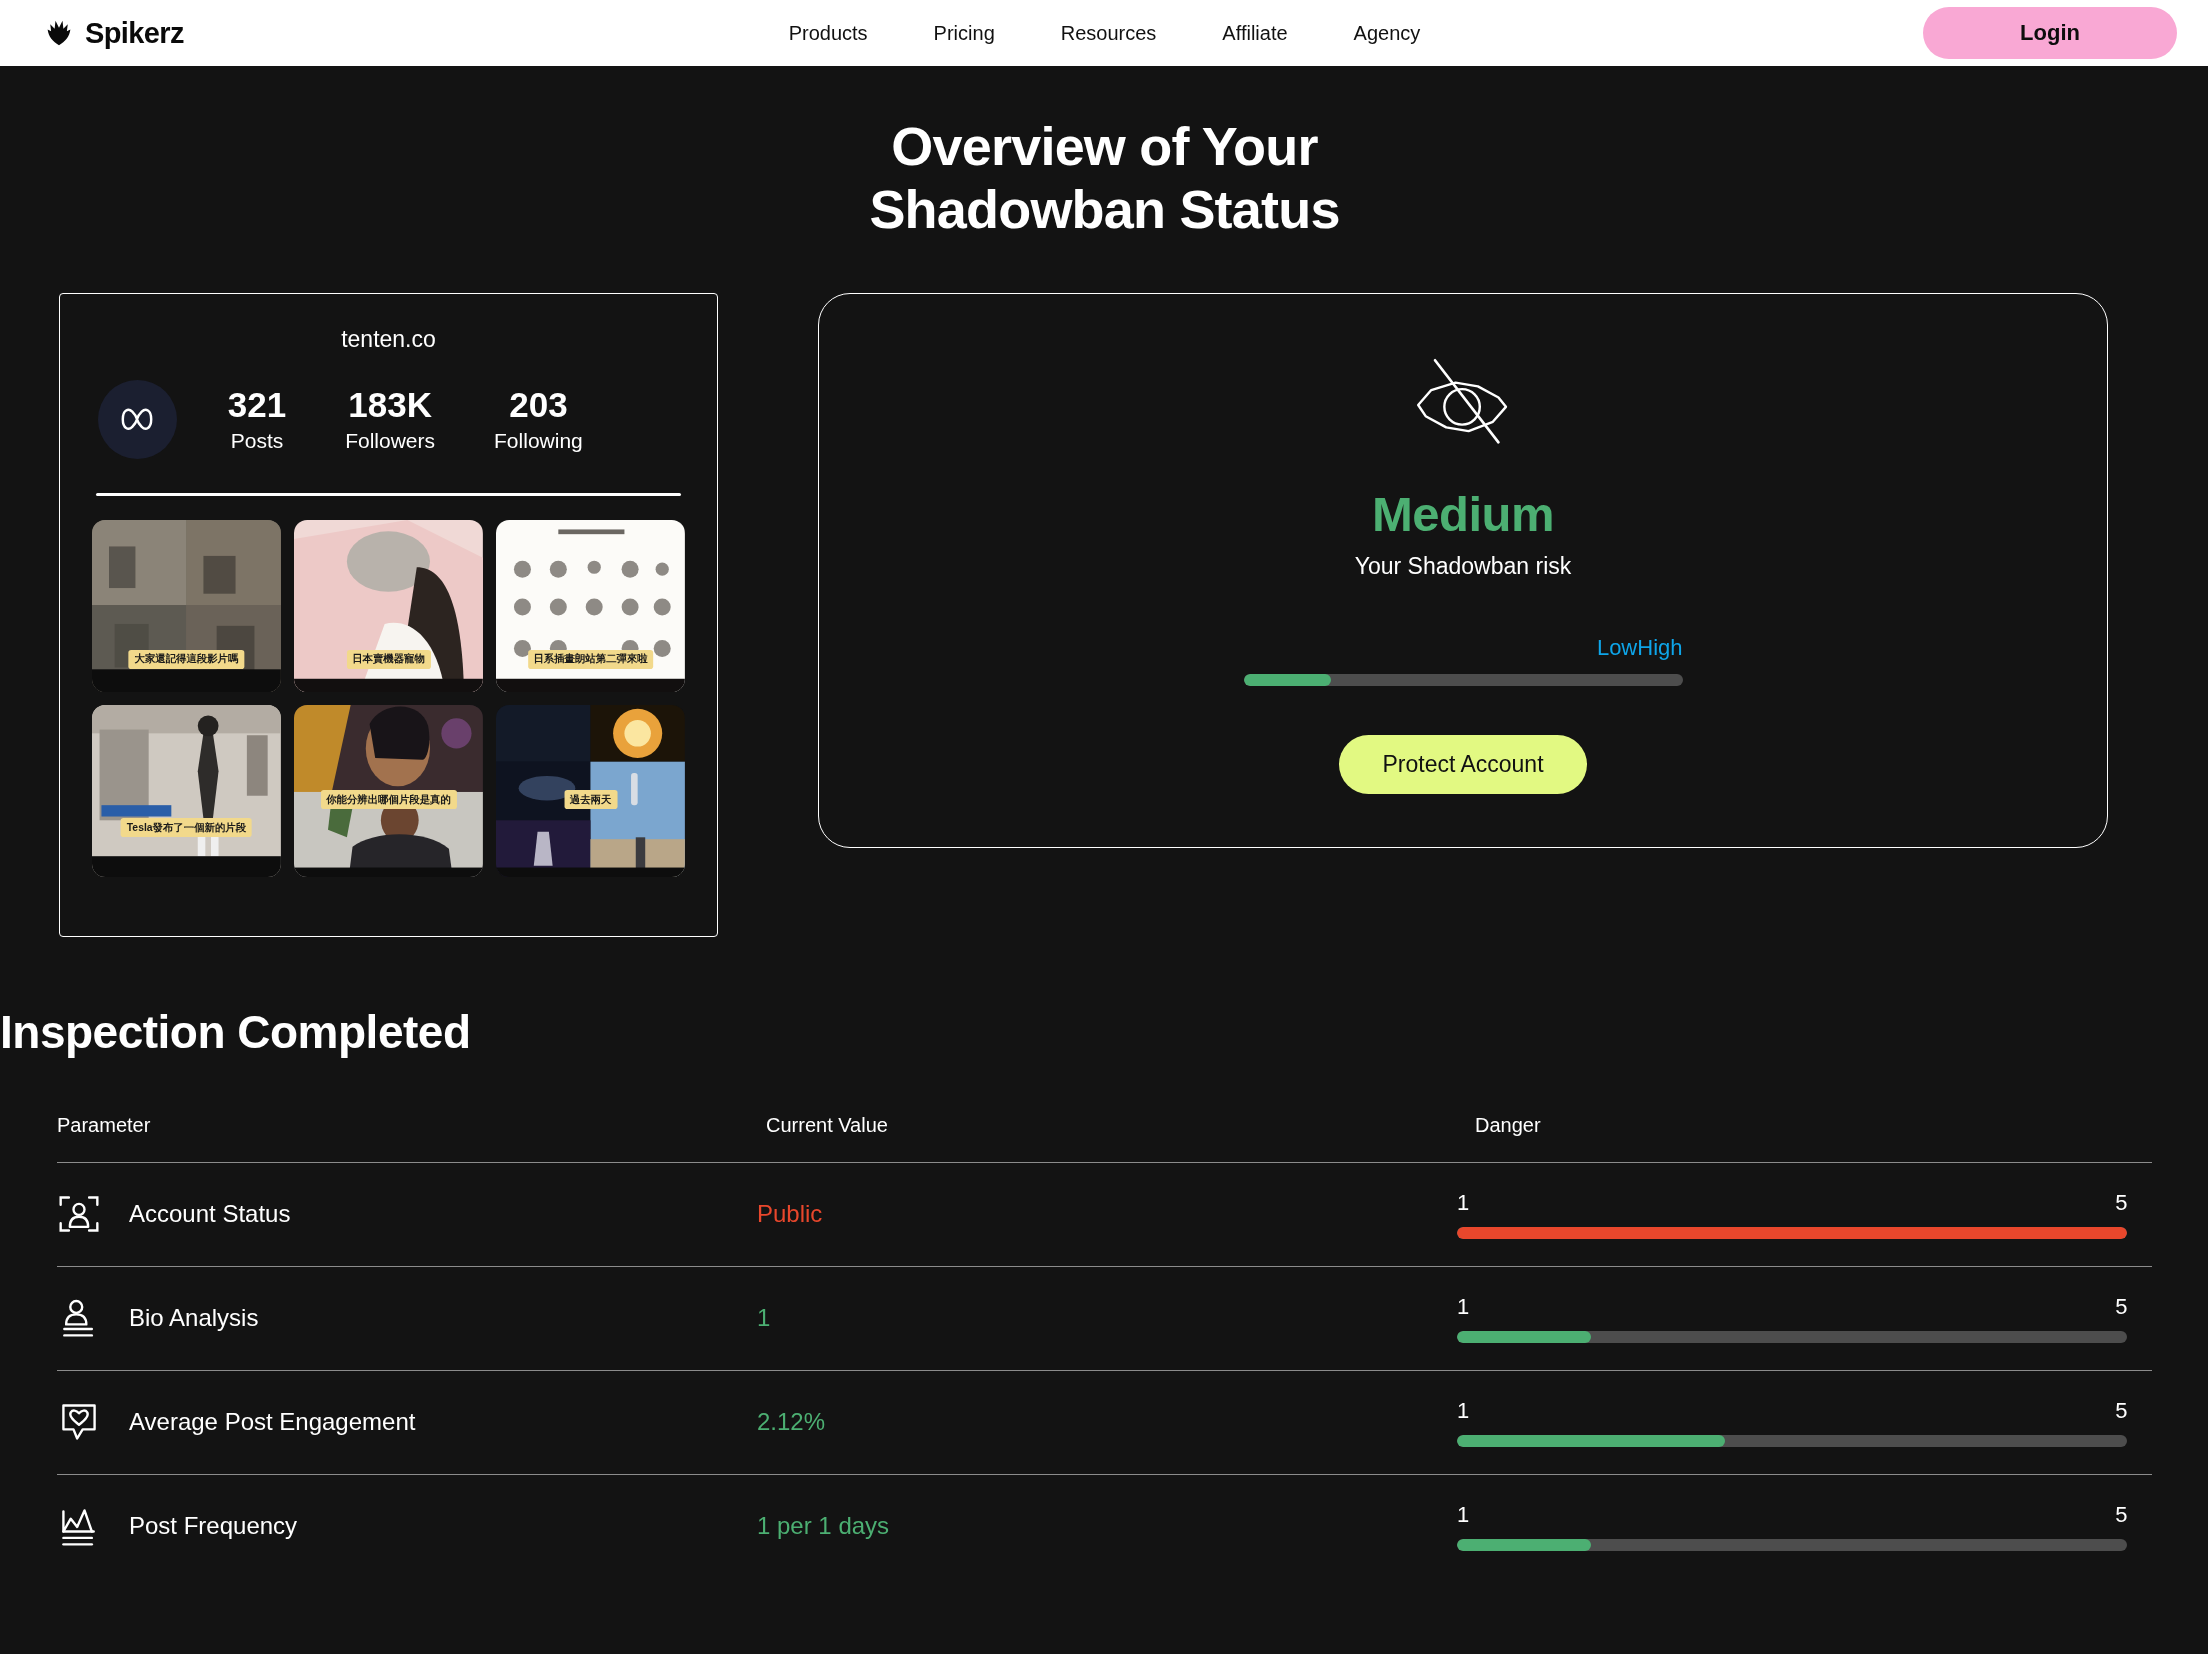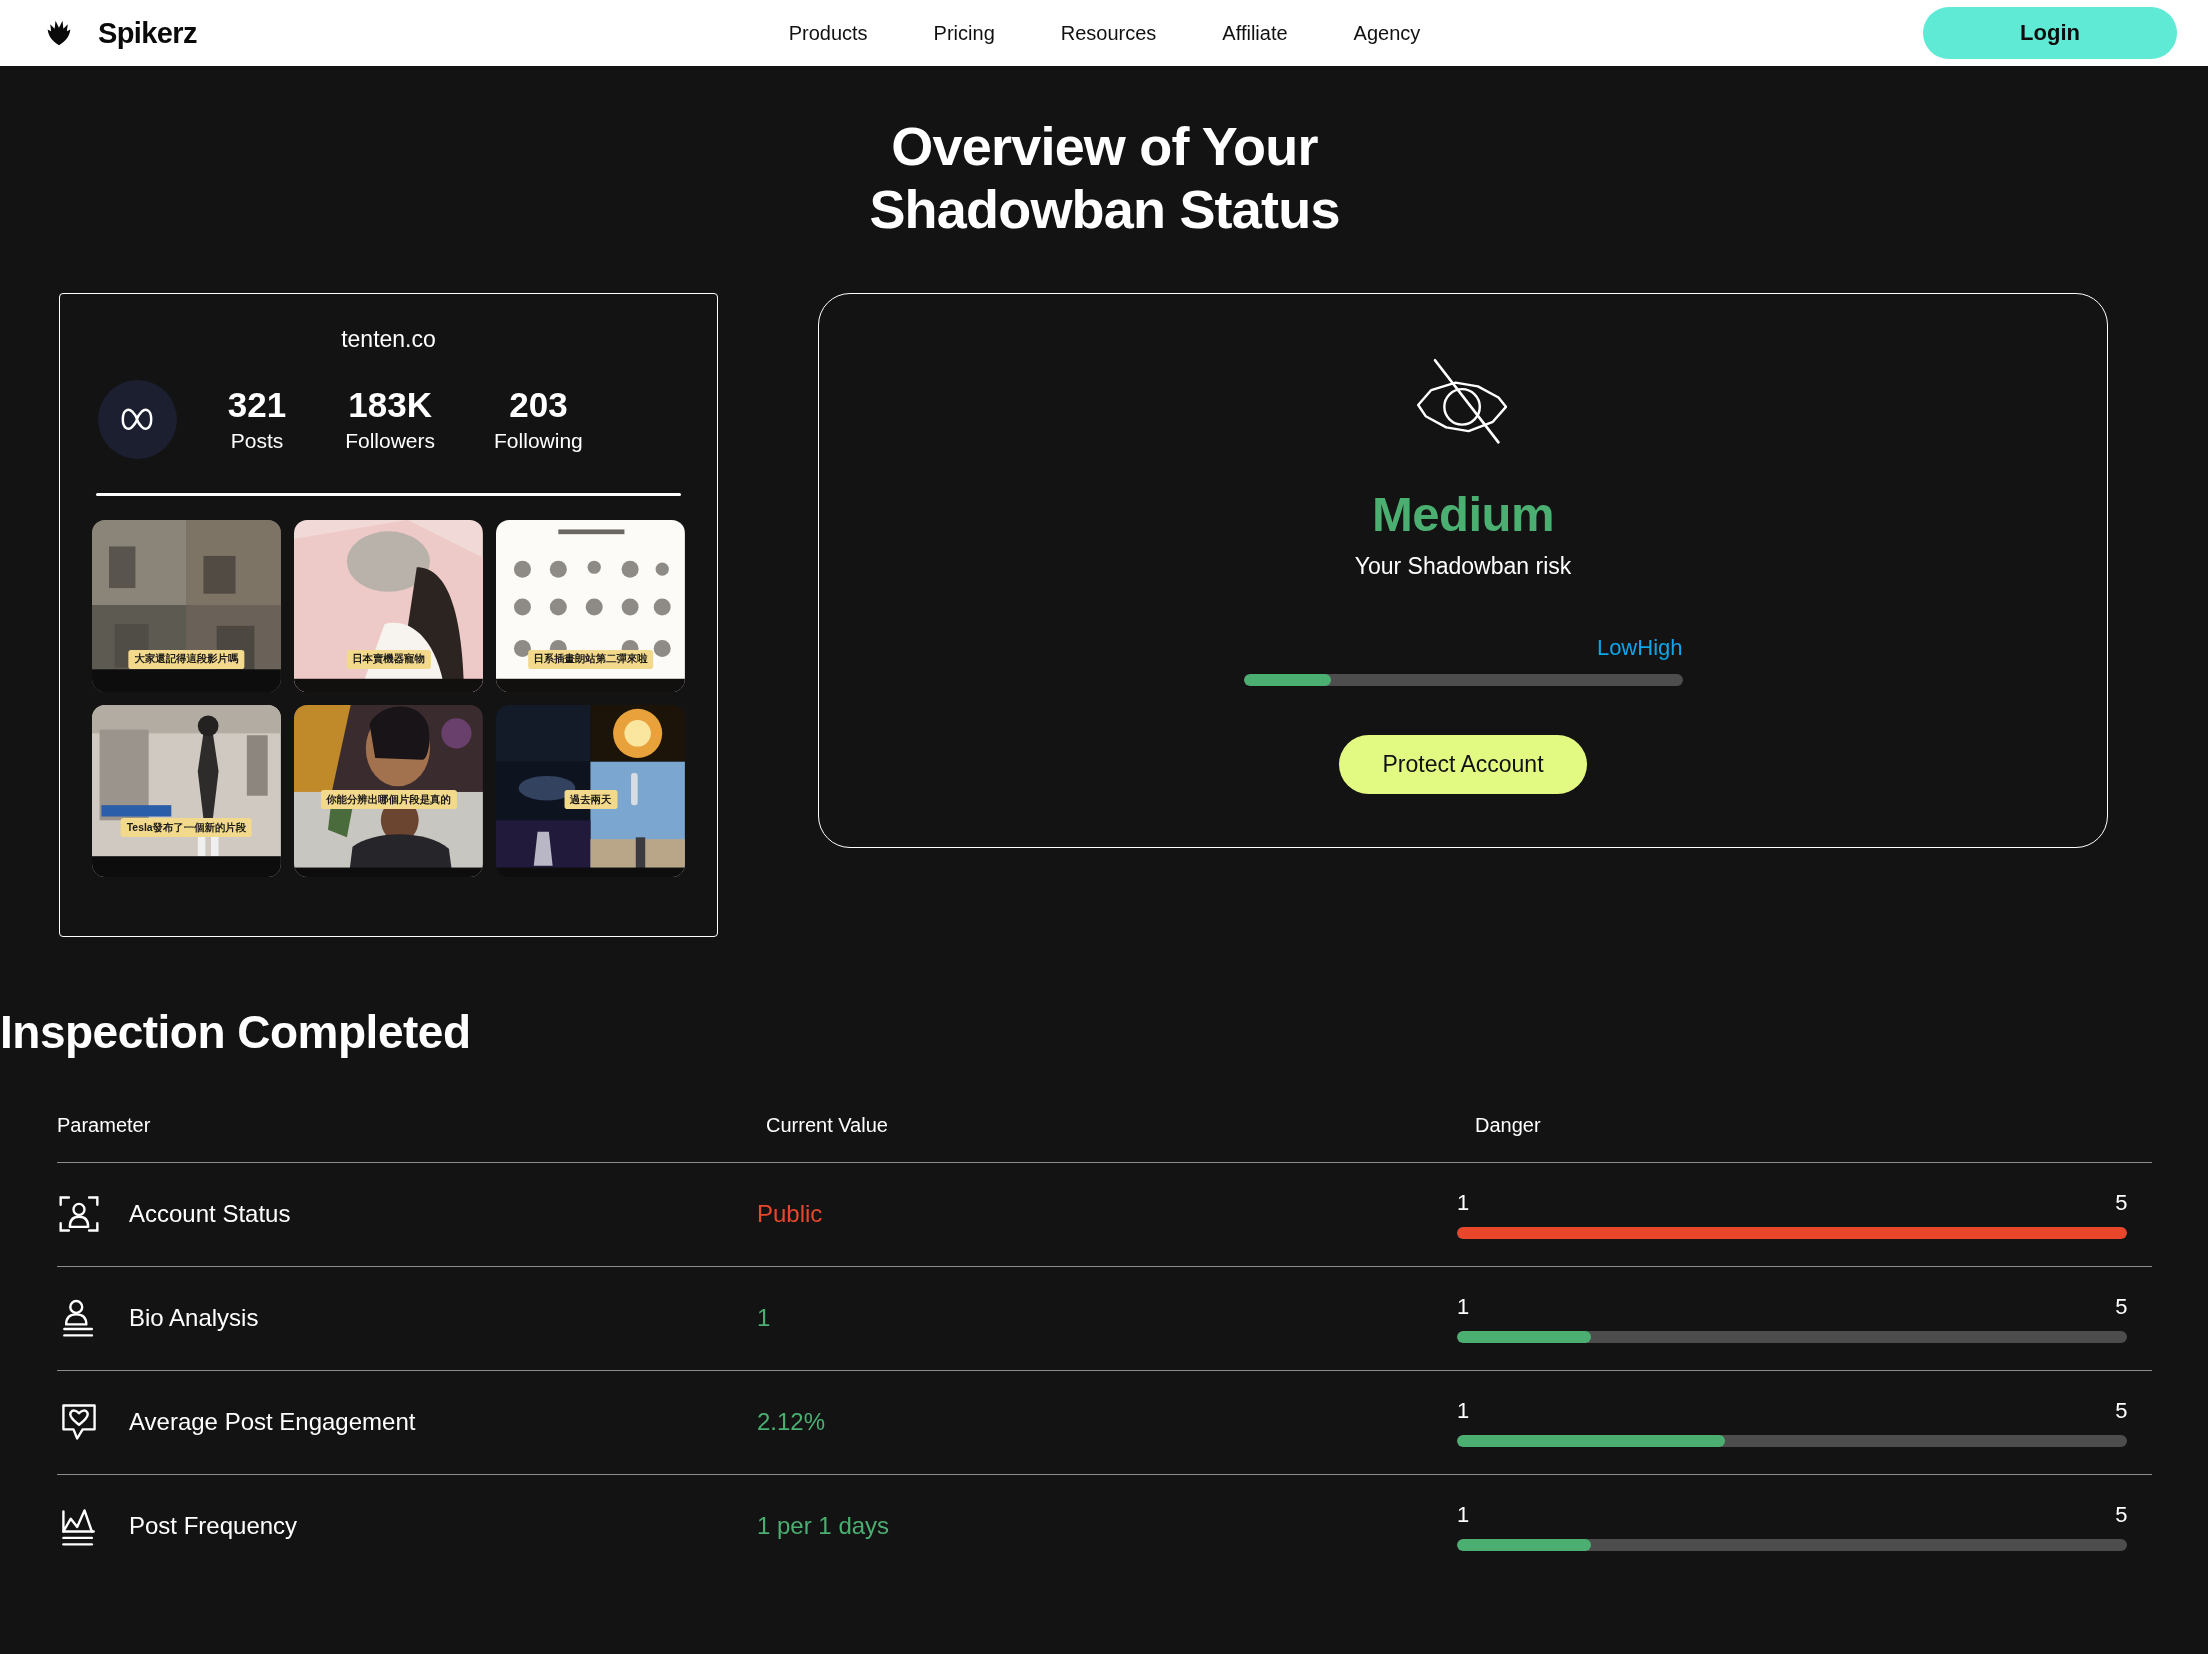--- a/index.html
+++ b/index.html
@@ -13,21 +13,21 @@
 
   
   .site-header {
     height: 66px;
     background: #ffffff;
     display: flex;
     align-items: center;
     padding: 0 45px;
     position: relative;
   }
-  .brand { display: flex; align-items: center; gap: 25px; }
+  .brand { display: flex; align-items: center; gap: 12px; }
   .brand-mark { width: 28px; height: 28px; display: block; }
   .brand-name {
     font-size: 29px;
     font-weight: 700;
     color: #0a0a0a;
     letter-spacing: -0.6px;
   }
   .main-nav {
     position: absolute;
     left: 50%;
@@ -40,21 +40,21 @@
     color: #111111;
     text-decoration: none;
     white-space: nowrap;
   }
   .login-btn {
     position: absolute;
     right: 32px;
     width: 254px;
     height: 52px;
     border-radius: 26.5px;
-    background: #5eead4;
+    background: #f9a8d4;
     border: none;
     font-family: "Liberation Sans", sans-serif;
     font-size: 22px;
     font-weight: 700;
     color: #0d0d0d;
     cursor: pointer;
   }
 
   
   .hero-title {

